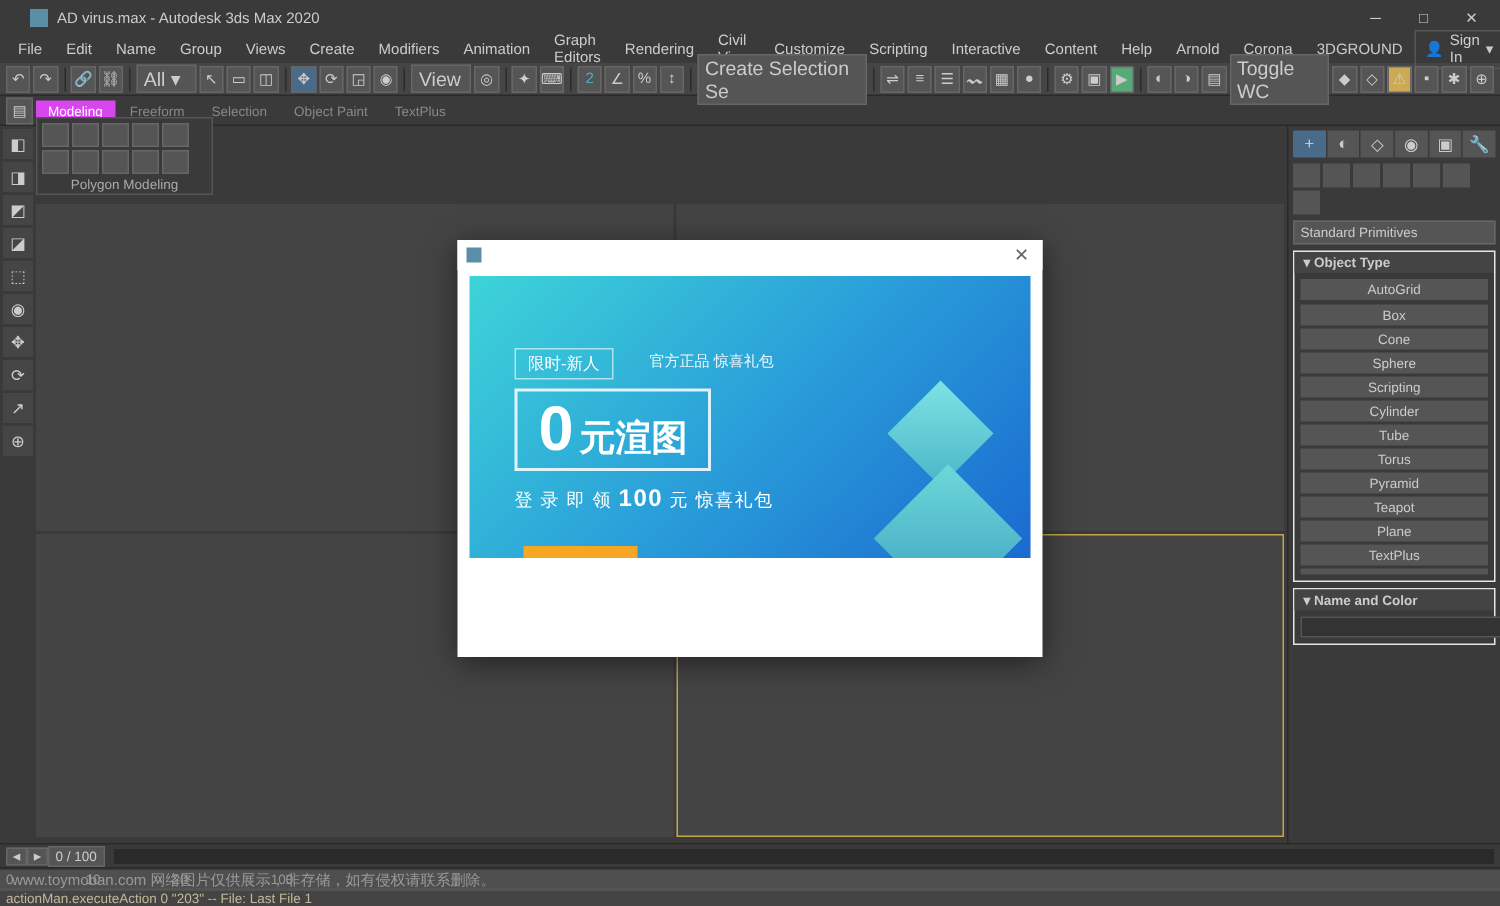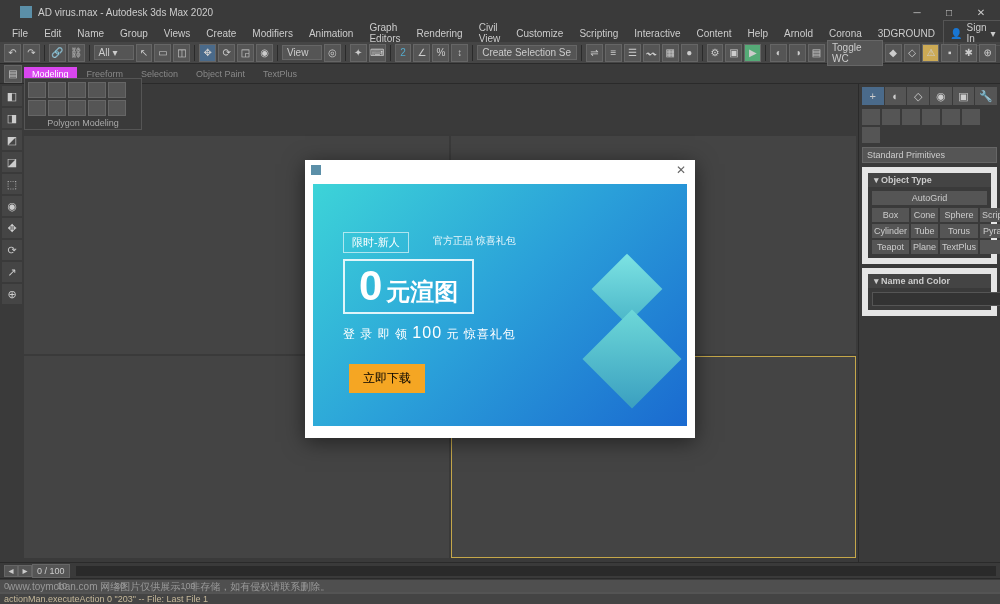--- a/index.html
+++ b/index.html
@@ -10,21 +10,21 @@
 .win-controls { display: flex; gap: 2px; }
 .win-btn { width: 30px; height: 18px; display: flex; align-items: center; justify-content: center; color: #ccc; cursor: pointer; }
 .menubar { height: 18px; background: #3a3a3a; display: flex; align-items: center; padding: 0 4px; font-size: 10px; }
 .menu-item { padding: 2px 8px; color: #ccc; cursor: pointer; }
 .menubar-right { margin-left: auto; display: flex; align-items: center; gap: 6px; }
 .signin-box { border: 1px solid #555; padding: 1px 6px; display: flex; align-items: center; gap: 4px; }
 .toolbar1 { height: 22px; background: #454545; display: flex; align-items: center; padding: 0 4px; gap: 2px; border-bottom: 1px solid #2a2a2a; }
 .t-icon { width: 18px; height: 18px; background: #555; border: 1px solid #666; display: flex; align-items: center; justify-content: center; font-size: 10px; cursor: pointer; }
 .t-icon.active { background: #4a6a8a; }
 .t-sep { width: 1px; height: 16px; background: #2a2a2a; margin: 0 2px; }
-.t-dropdown { background: #555; border: 1px solid #666; padding: 1px 4px; font-size: 10px; min-width: 40px; }
+.t-dropdown { background: #555; border: 1px solid #666; padding: 1px 4px; font-size: 13px; min-width: 40px; }
 .path-box { background: #333; border: 1px solid #555; padding: 1px 6px; font-size: 9px; min-width: 120px; margin-left: auto; }
 .modeling-bar { height: 20px; background: #3a3a3a; display: flex; align-items: center; padding: 0 4px; gap: 2px; border-bottom: 1px solid #2a2a2a; font-size: 9px; }
 .mode-tab { padding: 2px 8px; background: #d946ef; color: #fff; }
 .mode-label { padding: 2px 8px; color: #888; }
 .main-area { display: flex; height: 478px; }
 .left-toolbar { width: 24px; background: #3a3a3a; display: flex; flex-direction: column; gap: 2px; padding: 2px; }
 .left-ico { width: 20px; height: 20px; background: #454545; display: flex; align-items: center; justify-content: center; font-size: 11px; cursor: pointer; }
 .polygon-panel { position: absolute; left: 24px; top: 78px; width: 118px; height: 52px; background: #3a3a3a; border: 1px solid #555; padding: 3px; }
 .poly-row { display: flex; gap: 2px; margin-bottom: 2px; }
 .poly-btn { width: 18px; height: 16px; background: #555; border: 1px solid #666; }
@@ -35,47 +35,47 @@
 .vp-q2 { left: 427px; top: 52px; width: 405px; height: 218px; }
 .vp-q3 { left: 0; top: 272px; width: 425px; height: 202px; }
 .vp-q4 { left: 427px; top: 272px; width: 405px; height: 202px; border: 1px solid #c5a74a; }
 .right-panel { width: 142px; background: #3a3a3a; border-left: 1px solid #2a2a2a; padding: 3px; }
 .rp-tabs { display: flex; gap: 1px; margin-bottom: 4px; }
 .rp-tab { flex: 1; height: 18px; background: #555; display: flex; align-items: center; justify-content: center; font-size: 11px; cursor: pointer; }
 .rp-tab.active { background: #4a6a8a; }
 .rp-icons { display: flex; gap: 2px; margin-bottom: 4px; flex-wrap: wrap; }
 .rp-ico { width: 18px; height: 16px; background: #555; cursor: pointer; }
 .rp-dropdown { width: 100%; background: #555; border: 1px solid #666; padding: 2px 4px; font-size: 9px; margin-bottom: 4px; }
-.rp-rollout { border: 6px solid #e5e5e5; margin-bottom: 4px; }
+.rp-rollout { border: 1px solid #e5e5e5; margin-bottom: 4px; }
 .rp-rollout-h { background: #444; padding: 2px 6px; font-size: 9px; font-weight: bold; }
 .rp-rollout-b { padding: 4px; }
 .rp-autogrid { width: 100%; background: #555; padding: 2px; text-align: center; font-size: 9px; margin-bottom: 3px; }
-.rp-btn-grid { display: grid; grid-template-columns: 1fr 1fr 1fr 1fr; gap: 2px; }
+.rp-btn-grid { display: grid; grid-template-columns: 1fr; gap: 2px; }
 .rp-btn { background: #555; padding: 2px; text-align: center; font-size: 9px; cursor: pointer; }
 .rp-color-row { display: flex; align-items: center; gap: 4px; padding: 4px; }
 .rp-swatch { width: 14px; height: 12px; background: #e535c5; margin-left: auto; }
 .timeline { height: 16px; background: #3a3a3a; display: flex; align-items: center; padding: 0 4px; position: relative; border-top: 1px solid #2a2a2a; }
 .tl-frame { background: #555; border: 1px solid #666; padding: 1px 4px; font-size: 9px; margin-right: 6px; }
 .tl-track { flex: 1; height: 10px; background: #2a2a2a; position: relative; }
 .statusbar { height: 14px; background: #3a3a3a; display: flex; align-items: center; padding: 0 4px; gap: 8px; font-size: 9px; border-top: 1px solid #2a2a2a; }
 .log-area { height: 14px; background: #444; color: #c5b89a; padding: 1px 4px; font-size: 9px; display: flex; align-items: center; }
 .bottombar { height: 24px; background: #3a3a3a; display: flex; align-items: center; padding: 0 4px; gap: 4px; font-size: 9px; border-top: 1px solid #2a2a2a; }
 .watermark { position: absolute; bottom: 10px; left: 0; right: 0; text-align: right; padding-left: 8px; color: #999; font-size: 10px; background: rgba(100,100,100,0.5); height: 14px; display: flex; align-items: center; }
 .popup { position: absolute; left: 305px; top: 160px; width: 390px; height: 278px; background: #fff; box-shadow: 0 4px 20px rgba(0,0,0,0.5); }
 .popup-head { height: 20px; background: #fff; display: flex; align-items: center; padding: 0 6px; }
 .popup-ico { width: 10px; height: 10px; background: #5b8fa8; }
 .popup-close { margin-left: auto; width: 16px; height: 16px; display: flex; align-items: center; justify-content: center; cursor: pointer; color: #666; font-size: 12px; }
-.popup-body { margin: 4px 8px 8px; height: 242px; background: linear-gradient(135deg, #3dd4d8 0%, #2a9fd9 50%, #1a6ad0 100%); position: relative; overflow: hidden; color: #fff; }
+.popup-body { margin: 4px 8px 8px; height: 188px; background: linear-gradient(135deg, #3dd4d8 0%, #2a9fd9 50%, #1a6ad0 100%); position: relative; overflow: hidden; color: #fff; }
 .popup-badge { position: absolute; left: 30px; top: 48px; border: 1px solid rgba(255,255,255,0.6); padding: 2px 8px; font-size: 11px; }
 .popup-sub { position: absolute; left: 120px; top: 50px; font-size: 10px; opacity: 0.9; }
 .popup-main { position: absolute; left: 30px; top: 75px; border: 2px solid rgba(255,255,255,0.85); padding: 4px 14px; display: flex; align-items: baseline; gap: 4px; }
 .popup-big0 { font-size: 42px; font-weight: bold; line-height: 1; }
 .popup-main-txt { font-size: 24px; font-weight: bold; }
 .popup-line2 { position: absolute; left: 30px; top: 140px; font-size: 12px; letter-spacing: 1px; }
-.popup-100 { font-size: 16px; font-weight: normal; margin-top: 28px; }
+.popup-100 { font-size: 16px; font-weight: bold; margin-top: 28px; }
 .popup-cta { position: absolute; left: 36px; top: 180px; background: #f5a623; color: #000000; padding: 6px 14px; font-size: 12px; cursor: pointer; }
 .popup-cube { position: absolute; width: 50px; height: 50px; transform: rotate(45deg); }
 .popup-cube1 { right: 35px; top: 80px; background: linear-gradient(135deg,#7de3e3,#4ab5c8); }
 .popup-cube2 { right: 20px; top: 140px; width: 70px; height: 70px; background: linear-gradient(135deg,#6dd8d8,#3a9fc0); }
 .red-arrow { position: absolute; pointer-events: none; }
 </style>
 </head>
 <body>
 
 <div class="titlebar">

